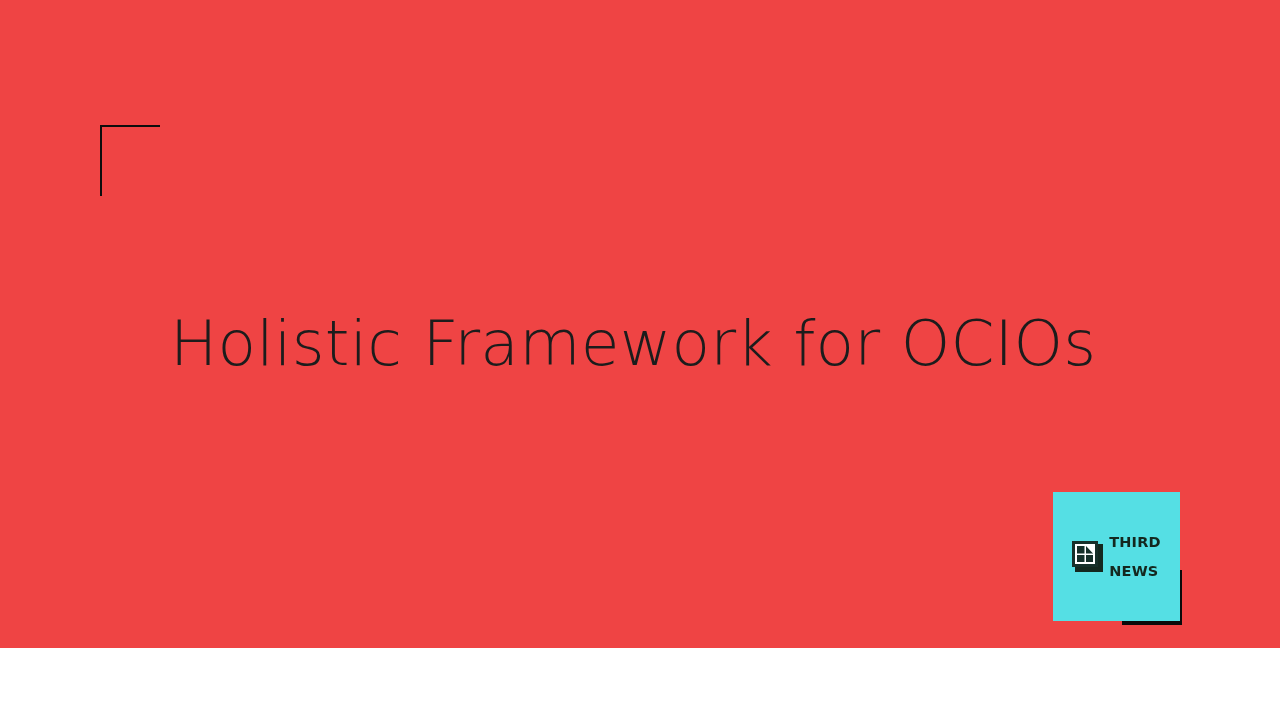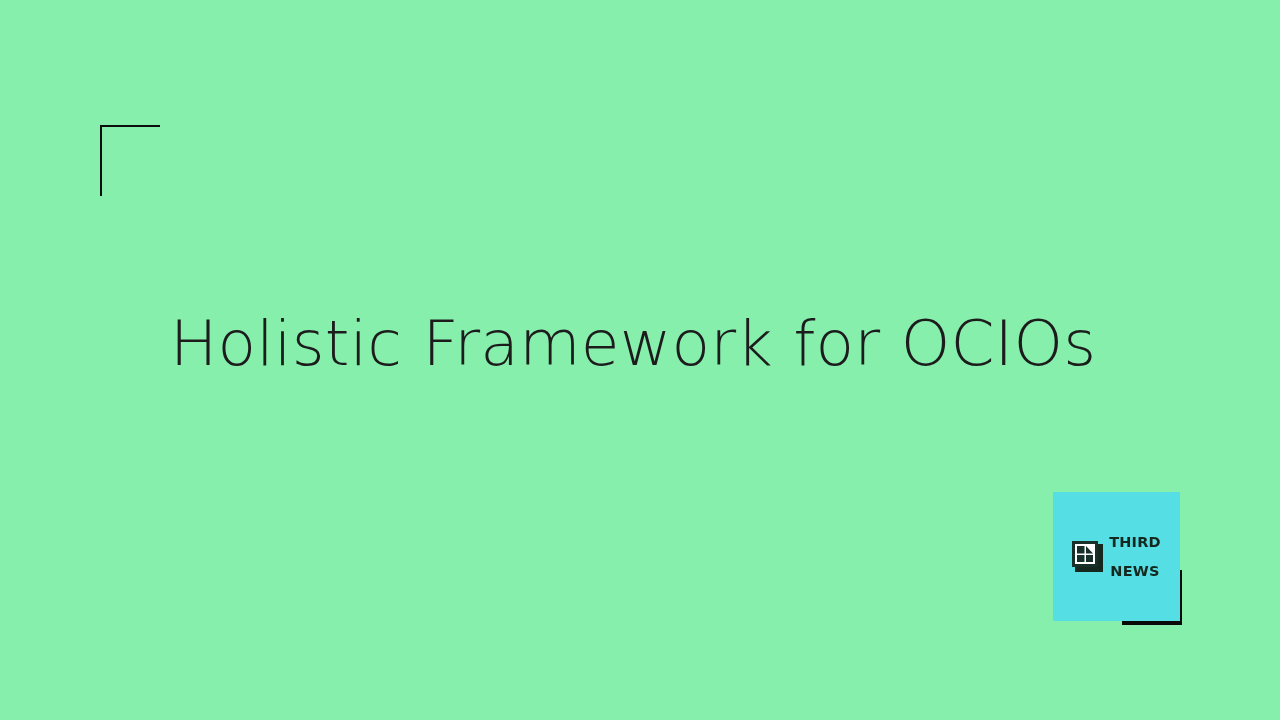--- a/index.html
+++ b/index.html
@@ -8,22 +8,22 @@
     padding: 0;
     background: #ffffff;
   }
   body {
     font-family: "DejaVu Sans", sans-serif;
   }
 
   #slide {
     position: relative;
     width: 1280px;
-    height: 720px;
-    background: #86efac;
+    height: 648px;
+    background: #ef4444;
     overflow: hidden;
   }
 
   
   #corner-bracket {
     position: absolute;
     left: 100px;
     top: 125px;
     width: 60px;
     height: 71px;
@@ -99,21 +99,20 @@
 
   #logo-wordmark {
     display: flex;
     flex-direction: column;
     line-height: 1.0;
     color: #14281f;
     font-family: "DejaVu Sans", sans-serif;
     font-weight: bold;
     font-size: 14.5px;
     letter-spacing: 0.2px;
-    align-items: center;
   }
   #logo-wordmark .wm-line { display: block; }
   #logo-wordmark .wm-line + .wm-line { margin-top: 15px; }
 </style>
 </head>
 <body>
 
 <div id="slide">
 
   <div id="corner-bracket"></div>

